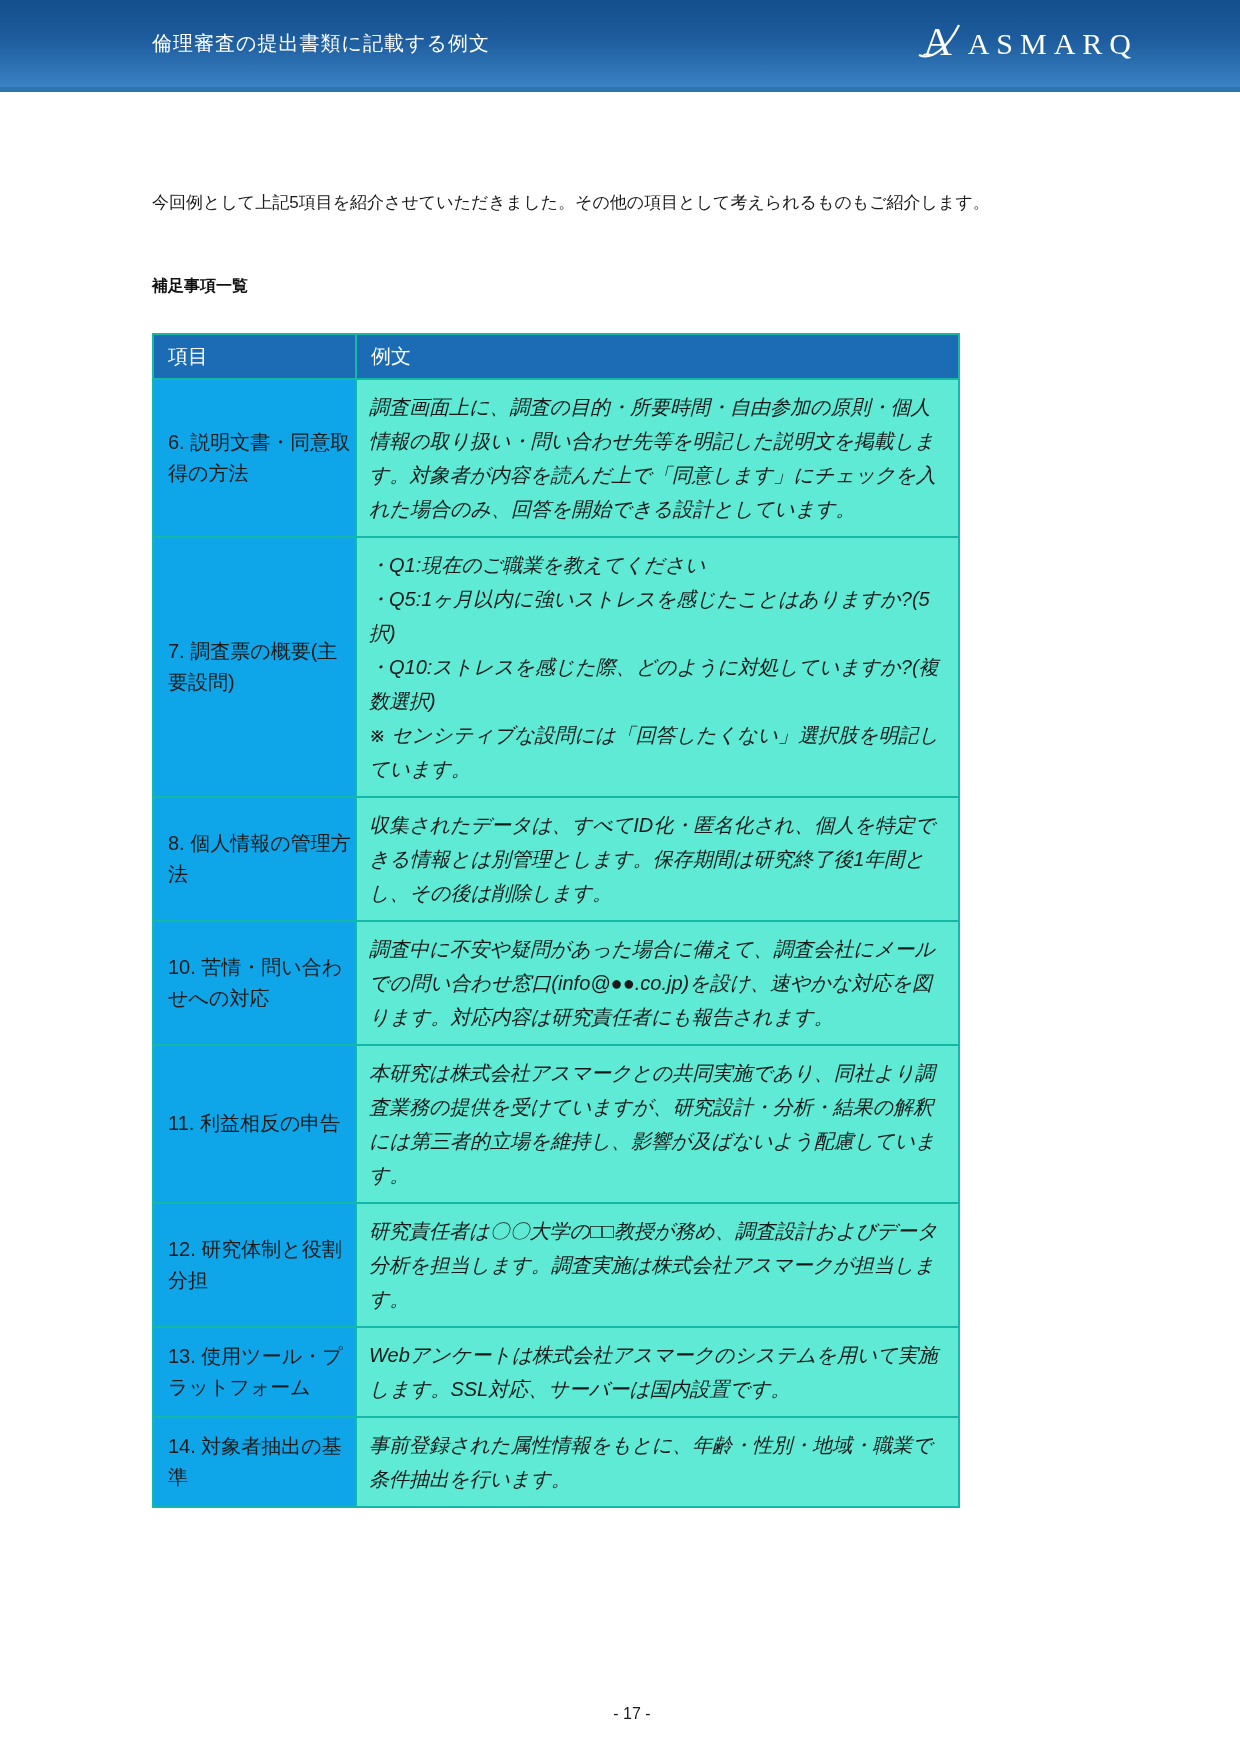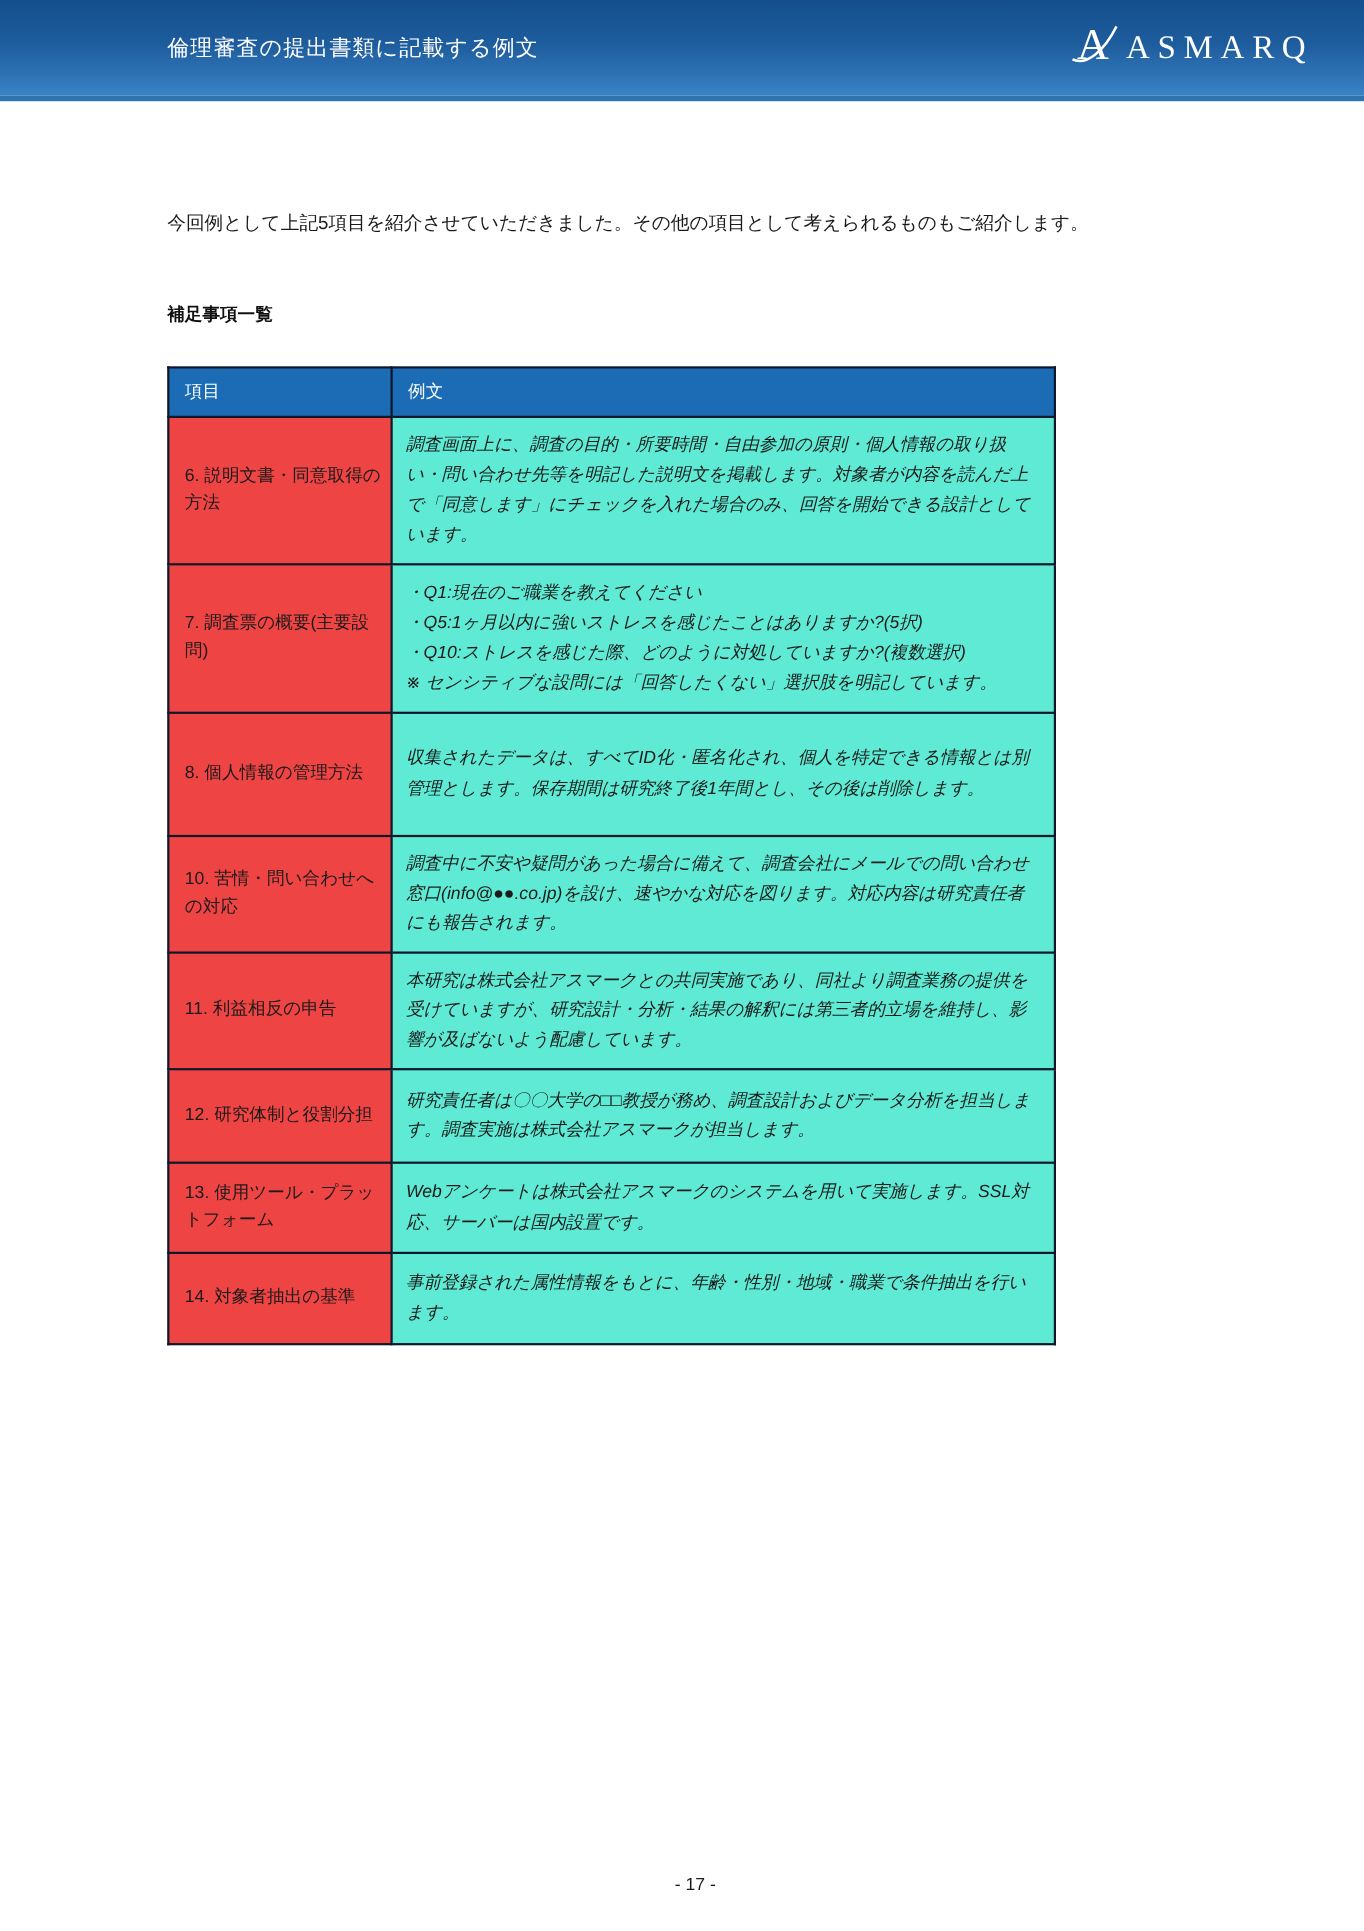--- a/index.html
+++ b/index.html
@@ -19,21 +19,21 @@
   
   .page-header {
     position: relative;
     width: 100%;
     height: 92px;
     background: linear-gradient(to bottom, #144f8c 0%, #1d5c9d 45%, #3a82c4 100%);
     border-bottom: 5px solid #2e74ae;
     display: flex;
     align-items: center;
     justify-content: space-between;
-    padding: 0 46px 0 152px;
+    padding: 0 102px 0 152px;
   }
   .header-title {
     color: #ffffff;
     font-size: 20px;
     letter-spacing: 1px;
     font-weight: 500;
   }
   .logo {
     display: flex;
     align-items: center;
@@ -68,39 +68,39 @@
   
   table.supplement {
     margin-top: 36px;
     border-collapse: collapse;
     width: 806px;
     table-layout: fixed;
     border: 2px solid #000000;
   }
   table.supplement th,
   table.supplement td {
-    border: 2px solid #0f172a;
+    border: 2px solid #14b8a6;
     vertical-align: middle;
-    font-size: 16px;
+    font-size: 20px;
   }
   col.c-item { width: 203px; }
   col.c-example { width: 603px; }
   thead th {
     background: #1b6cb5;
     color: #ffffff;
     font-weight: normal;
     text-align: left;
     height: 45px;
     padding: 4px 14px;
     font-size: 17px;
   }
   td.item-cell {
     padding: 10px 4px 10px 14px;
     line-height: 1.55;
-    background: #ef4444;
+    background: #0ea5e9;
   }
   td.example-cell {
     padding: 10px 12px;
     line-height: 1.7;
     white-space: pre-line;
     background: #5eead4;
     font-style: italic;
   }
   tr.r-6 td { height: 134px; }
   tr.r-7 td { height: 135px; }

